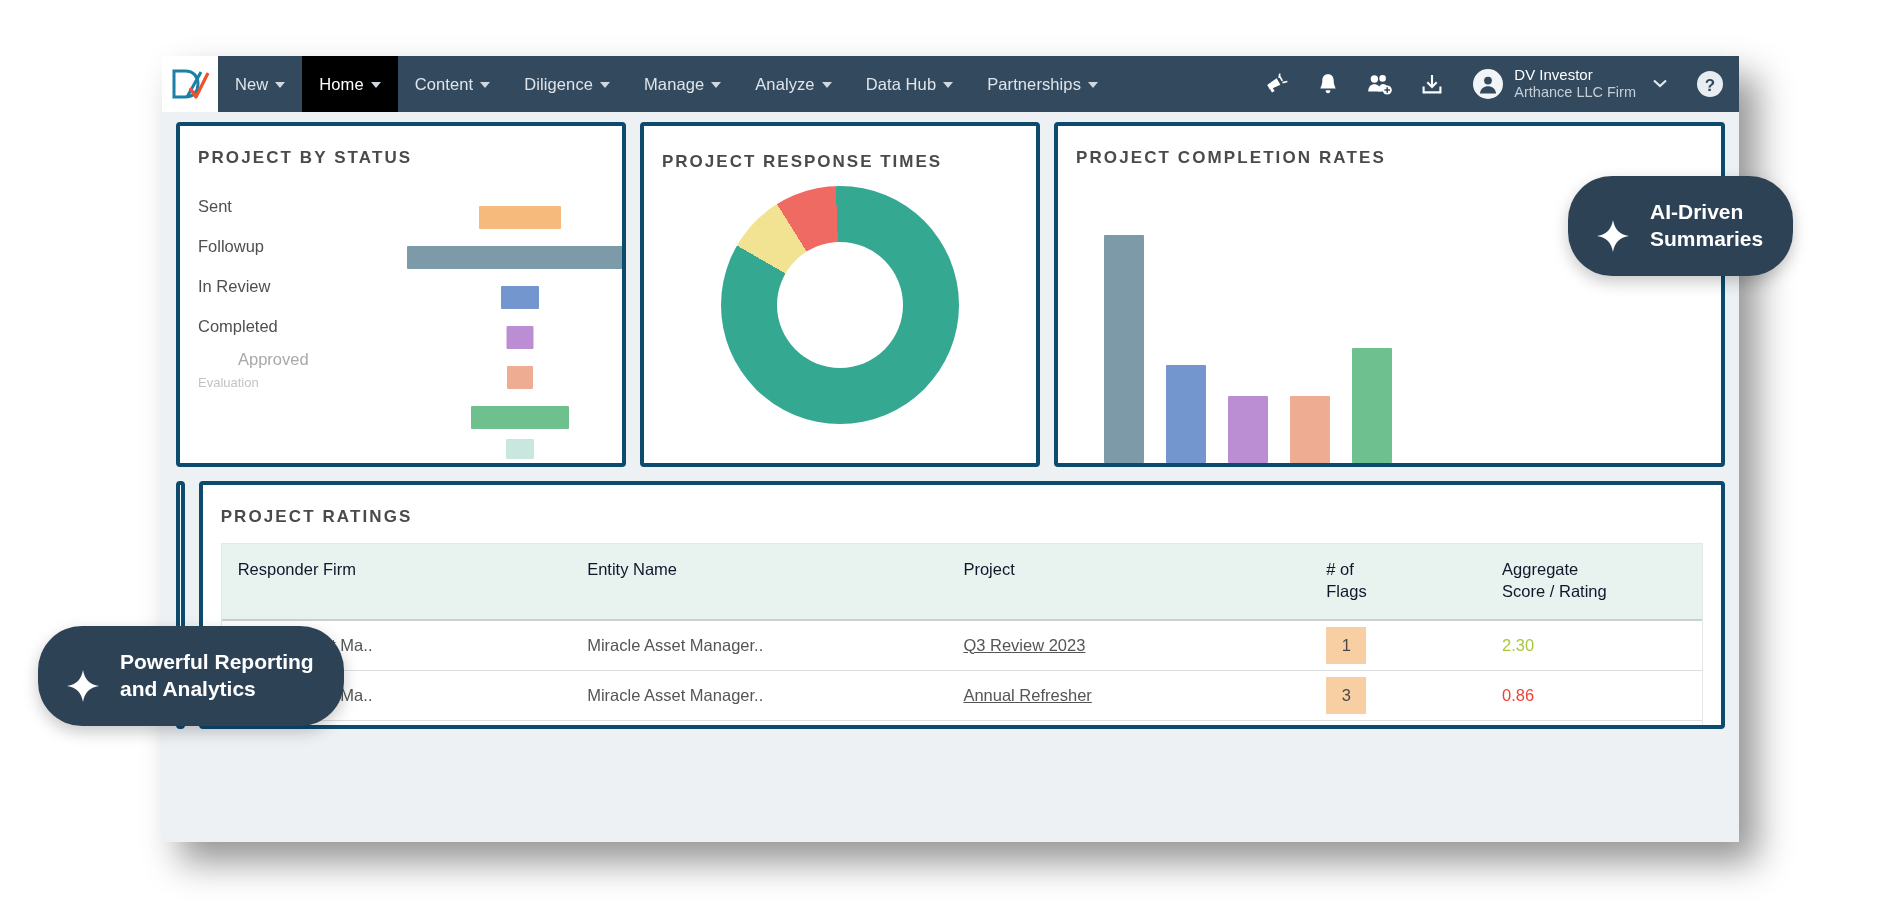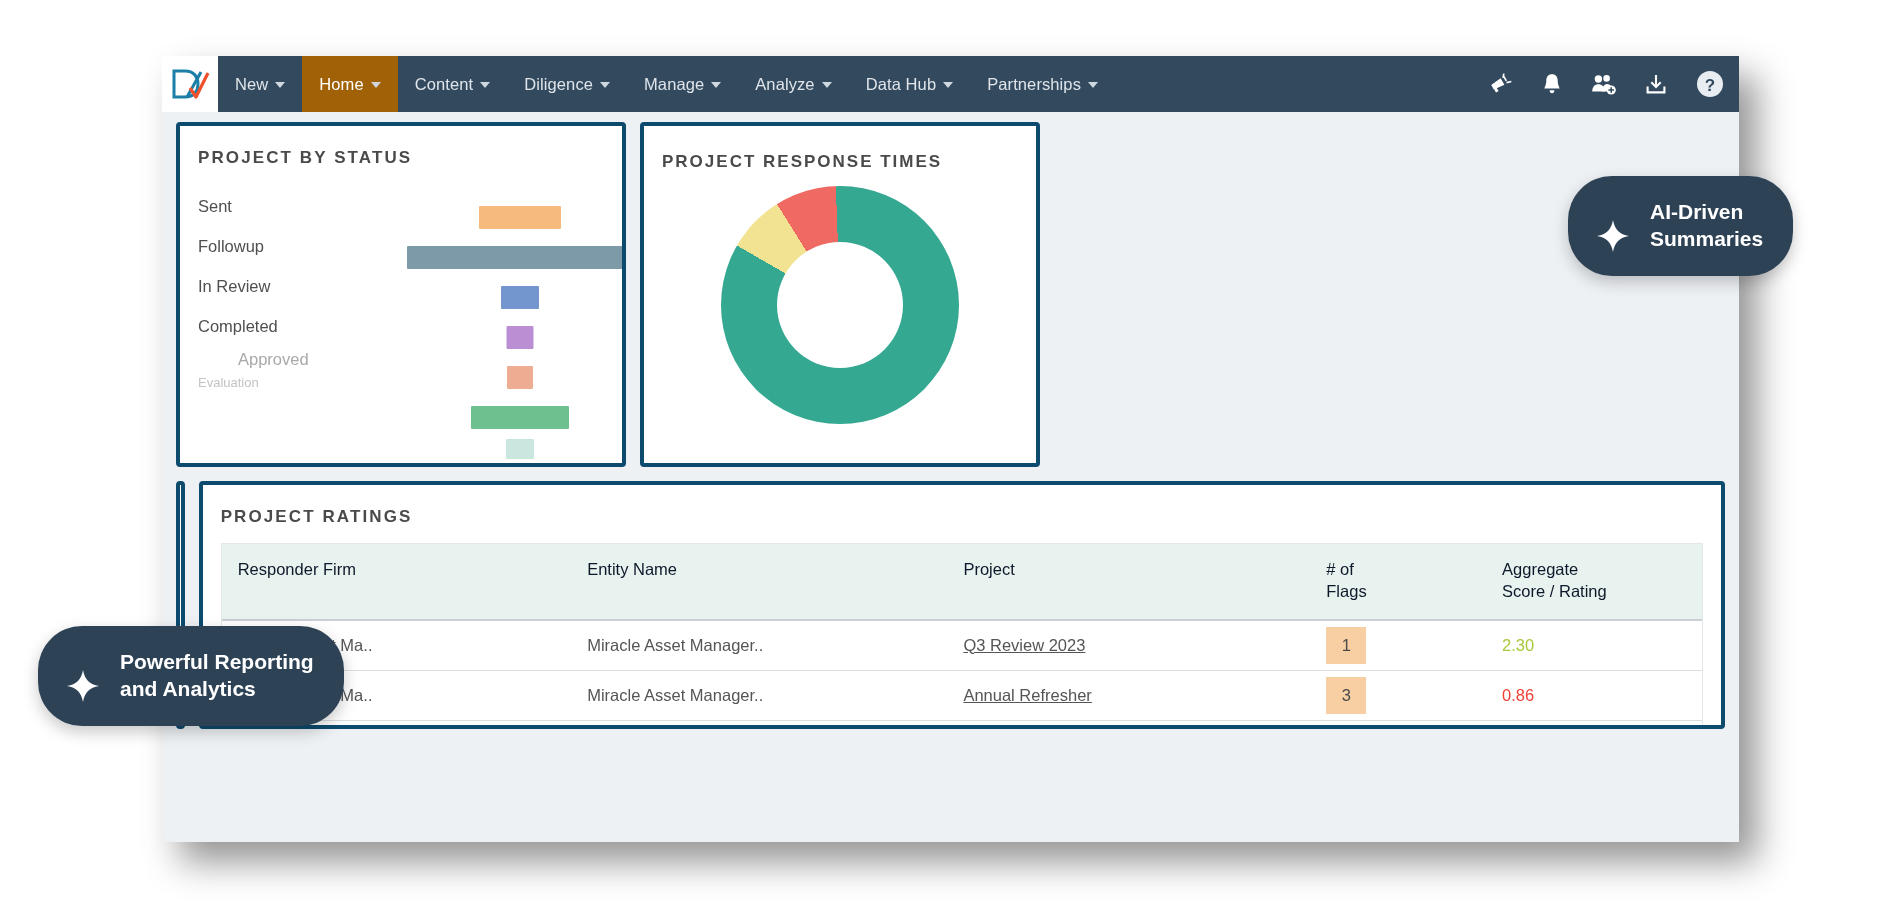--- a/index.html
+++ b/index.html
@@ -34,21 +34,21 @@
   .nav-items{display:flex;align-items:stretch;}
   .nav-item{
     display:flex;align-items:center;gap:7px;
     padding:0 17px;
     color:#dfe5ea;
     font-size:16.5px;
     letter-spacing:.1px;
     white-space:nowrap;
     cursor:pointer;
   }
-  .nav-item.active{background:#a16207;color:#ffffff;}
+  .nav-item.active{background:#000000;color:#ffffff;}
   .caret{
     width:0;height:0;border-left:5px solid transparent;border-right:5px solid transparent;
     border-top:6px solid #cfd8e0;display:inline-block;margin-top:2px;
   }
   .nav-spacer{flex:1 1 auto;}
   .nav-icons{display:flex;align-items:center;gap:26px;padding-right:6px;}
   .nav-icon{width:26px;height:26px;display:flex;align-items:center;justify-content:center;cursor:pointer;}
   .nav-icon svg{display:block;}
   #user-chip{
     display:flex;align-items:center;gap:11px;padding:0 6px 0 22px;cursor:pointer;
@@ -269,20 +269,38 @@
       </div>
       <div class="nav-icon">
         <svg width="24" height="24" viewBox="0 0 24 24" fill="none" stroke="#ffffff" stroke-width="2.1">
           <path d="M12 3 L12 14.5"></path>
           <path d="M7.3 10.2 L12 15.0 L16.7 10.2"></path>
           <path d="M3.6 14.6 L3.6 20.4 L20.4 20.4 L20.4 14.6"></path>
         </svg>
       </div>
     </div>
 
+    <div id="user-chip">
+      <div id="user-avatar">
+        <svg width="26" height="26" viewBox="0 0 26 26">
+          <circle cx="13" cy="13" r="13" fill="#f2f5f7"></circle>
+          <circle cx="13" cy="9.6" r="3.9" fill="#32495e"></circle>
+          <path d="M4.9 22.6 C5.6 17.6 9.0 15.3 13 15.3 C17 15.3 20.4 17.6 21.1 22.6 Z" fill="#32495e"></path>
+        </svg>
+      </div>
+      <div id="user-text">
+        <span id="user-name">DV Investor</span>
+        <span id="user-firm">Arthance LLC Firm</span>
+      </div>
+      <span id="user-caret">
+        <svg width="18" height="12" viewBox="0 0 18 12" fill="none" stroke="#e2e8ed" stroke-width="2.2">
+          <path d="M3 3.5 L9 9 L15 3.5"></path>
+        </svg>
+      </span>
+    </div>
 
     <div id="help-icon" style="display:flex;align-items:center;">
       <svg width="30" height="30" viewBox="0 0 30 30">
         <circle cx="15" cy="15" r="13" fill="#e8edf1"></circle>
         <text x="15" y="21.5" text-anchor="middle" font-family="Liberation Sans, sans-serif" font-size="17" font-weight="bold" fill="#32495e">?</text>
       </svg>
     </div>
   </div>
 
   <div id="dash">
@@ -325,20 +343,30 @@
 
       <div class="card" id="card-response">
         <div class="card-title" style="letter-spacing:2.0px;padding-top:26px;">PROJECT RESPONSE TIMES</div>
         <div id="donut-wrap">
           <div id="donut" style="background: conic-gradient(rgb(53, 168, 146) 0deg, rgb(53, 168, 146) 300deg, rgb(241, 227, 145) 300deg, rgb(241, 227, 145) 328deg, rgb(239, 106, 99) 328deg, rgb(239, 106, 99) 358deg, rgb(53, 168, 146) 358deg, rgb(53, 168, 146) 360deg);">
             <div id="donut-hole"></div>
           </div>
         </div>
       </div>
 
+      <div class="card" id="card-completion">
+        <div class="card-title">PROJECT COMPLETION RATES</div>
+        <div id="completion">
+          <div class="comp-bar" style="height:228px;background:#7d9aa8;"></div>
+          <div class="comp-bar" style="height:98px;background:#7296cd;"></div>
+          <div class="comp-bar" style="height:67px;background:#bb8ed4;"></div>
+          <div class="comp-bar" style="height:67px;background:#eeac92;"></div>
+          <div class="comp-bar" style="height:115px;background:#6ec18e;"></div>
+        </div>
+      </div>
     </div>
 
     <div class="row" id="row2">
 
       <div class="card" id="card-flags">
         <div class="card-title"># OF FLAGS BY TEMPLATE</div>
         <div id="flagsChart">
           <div class="flag-track">
             
             

